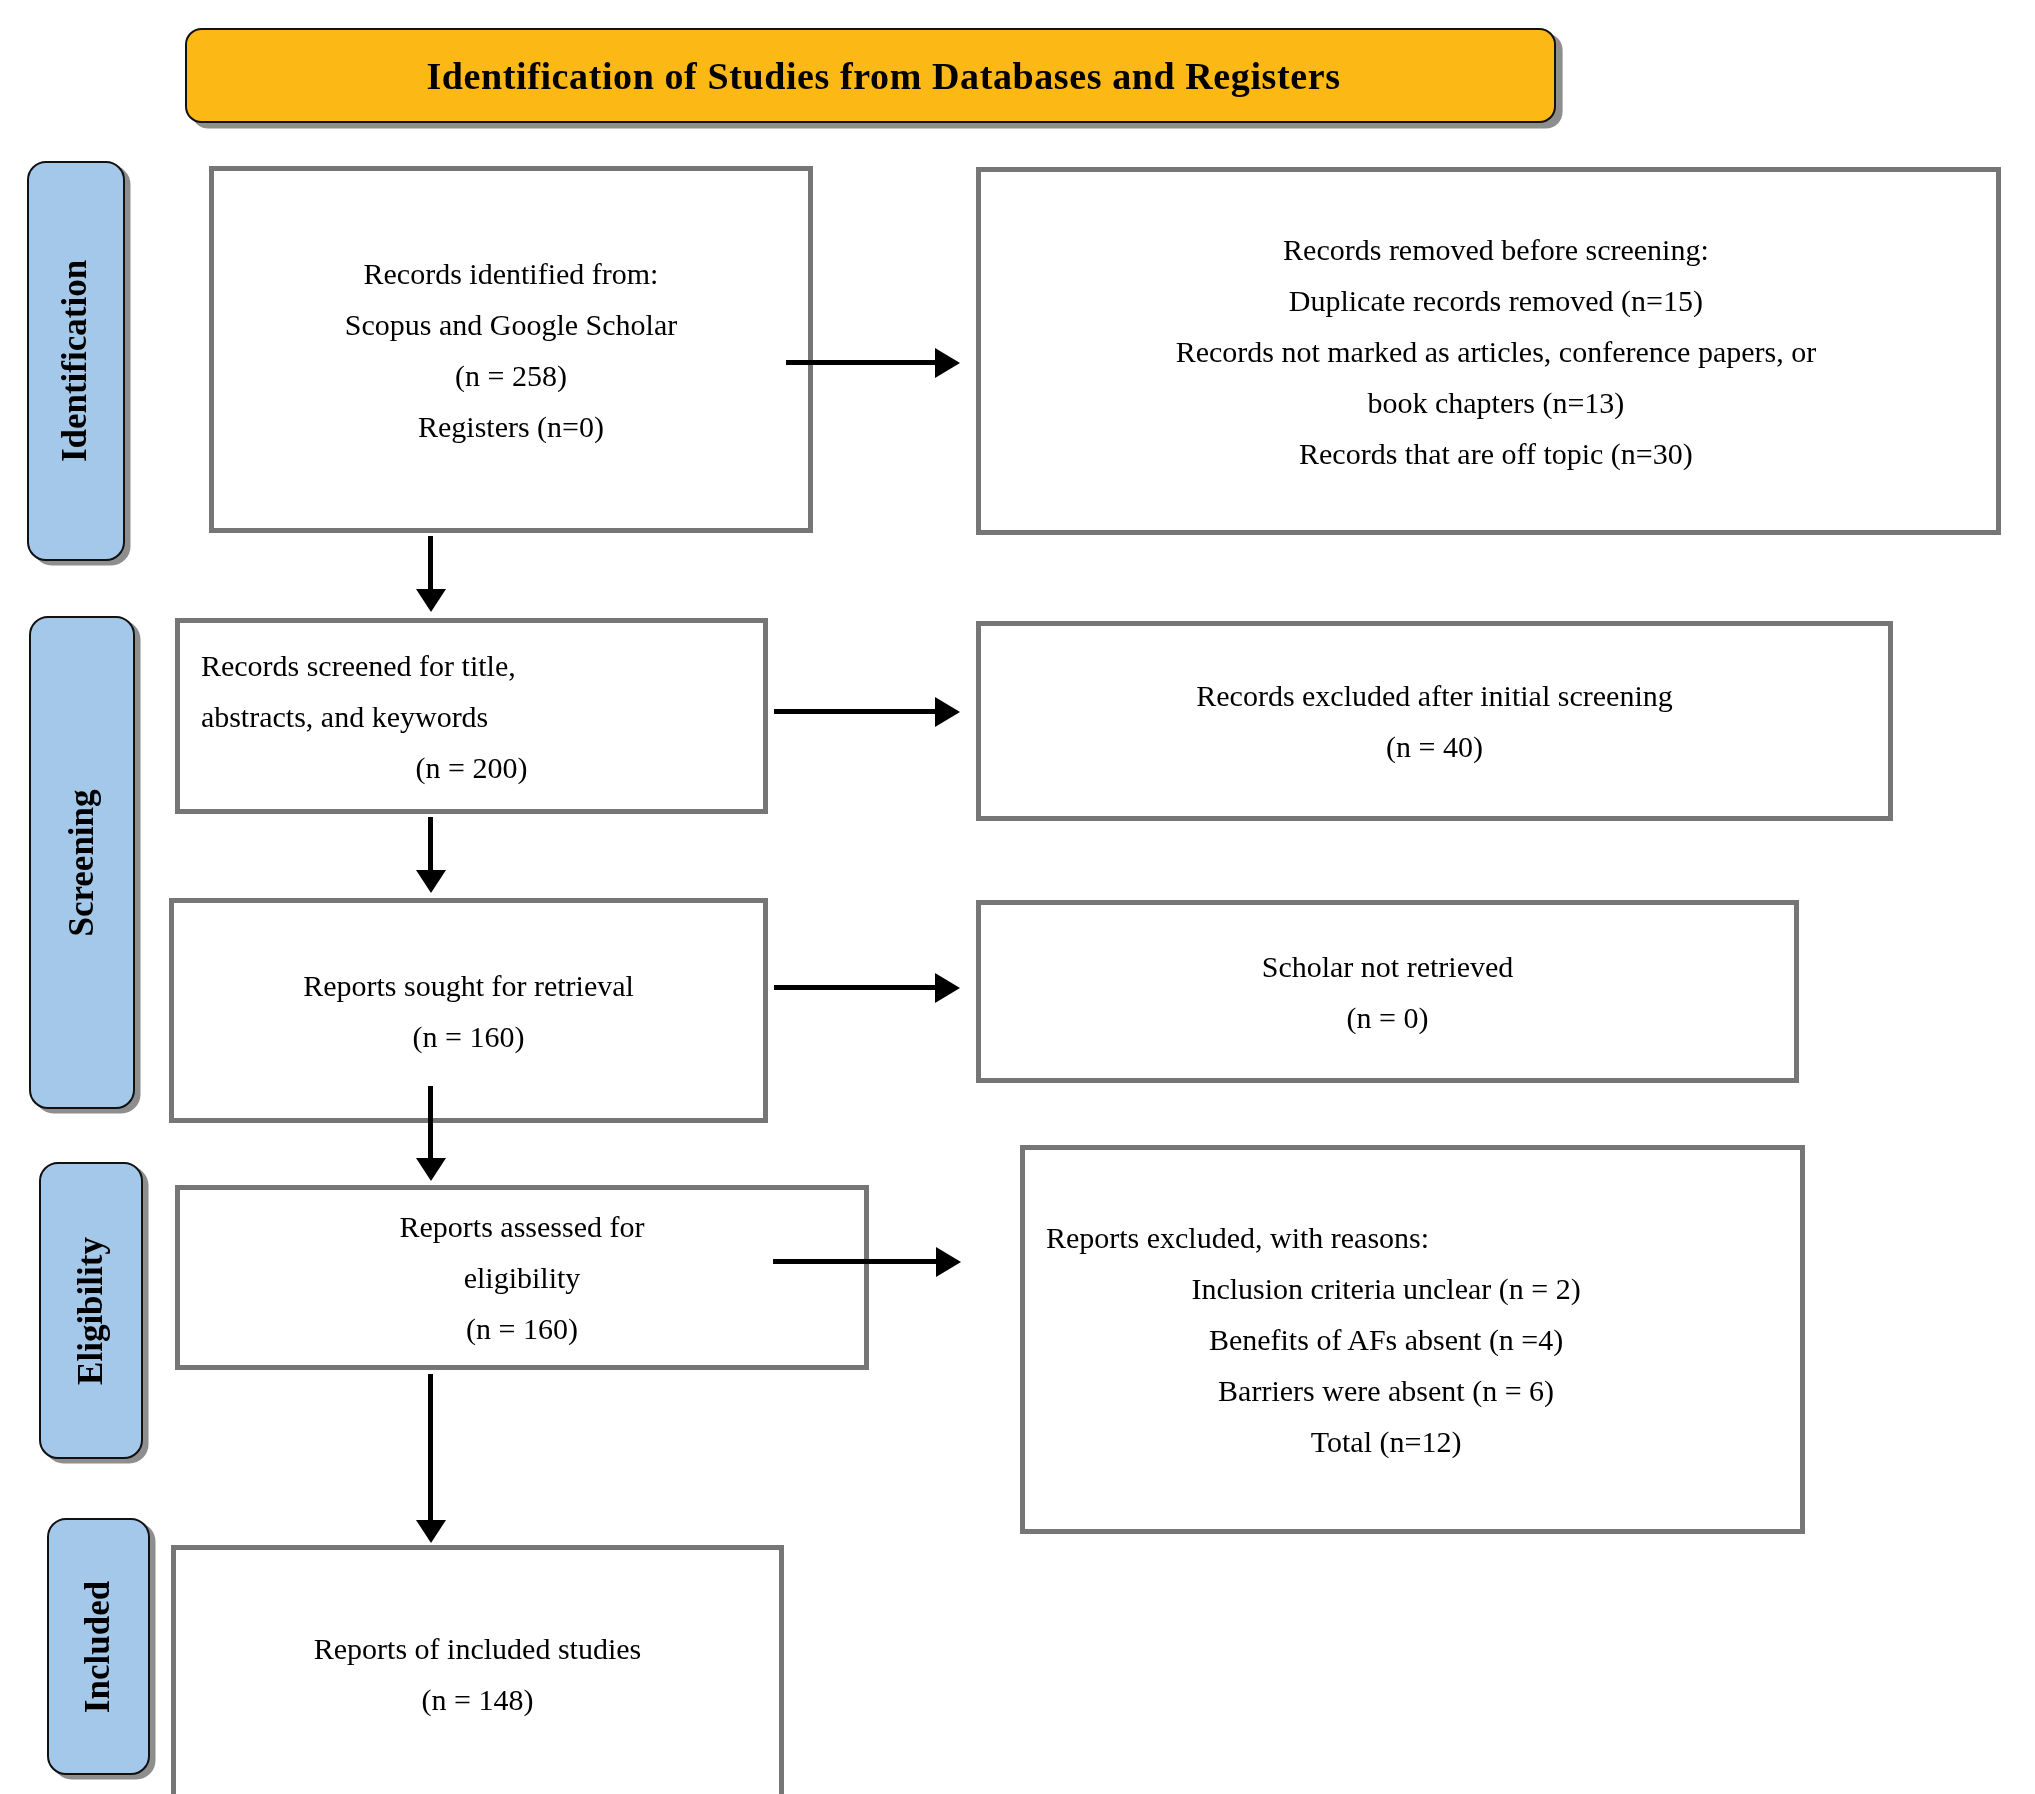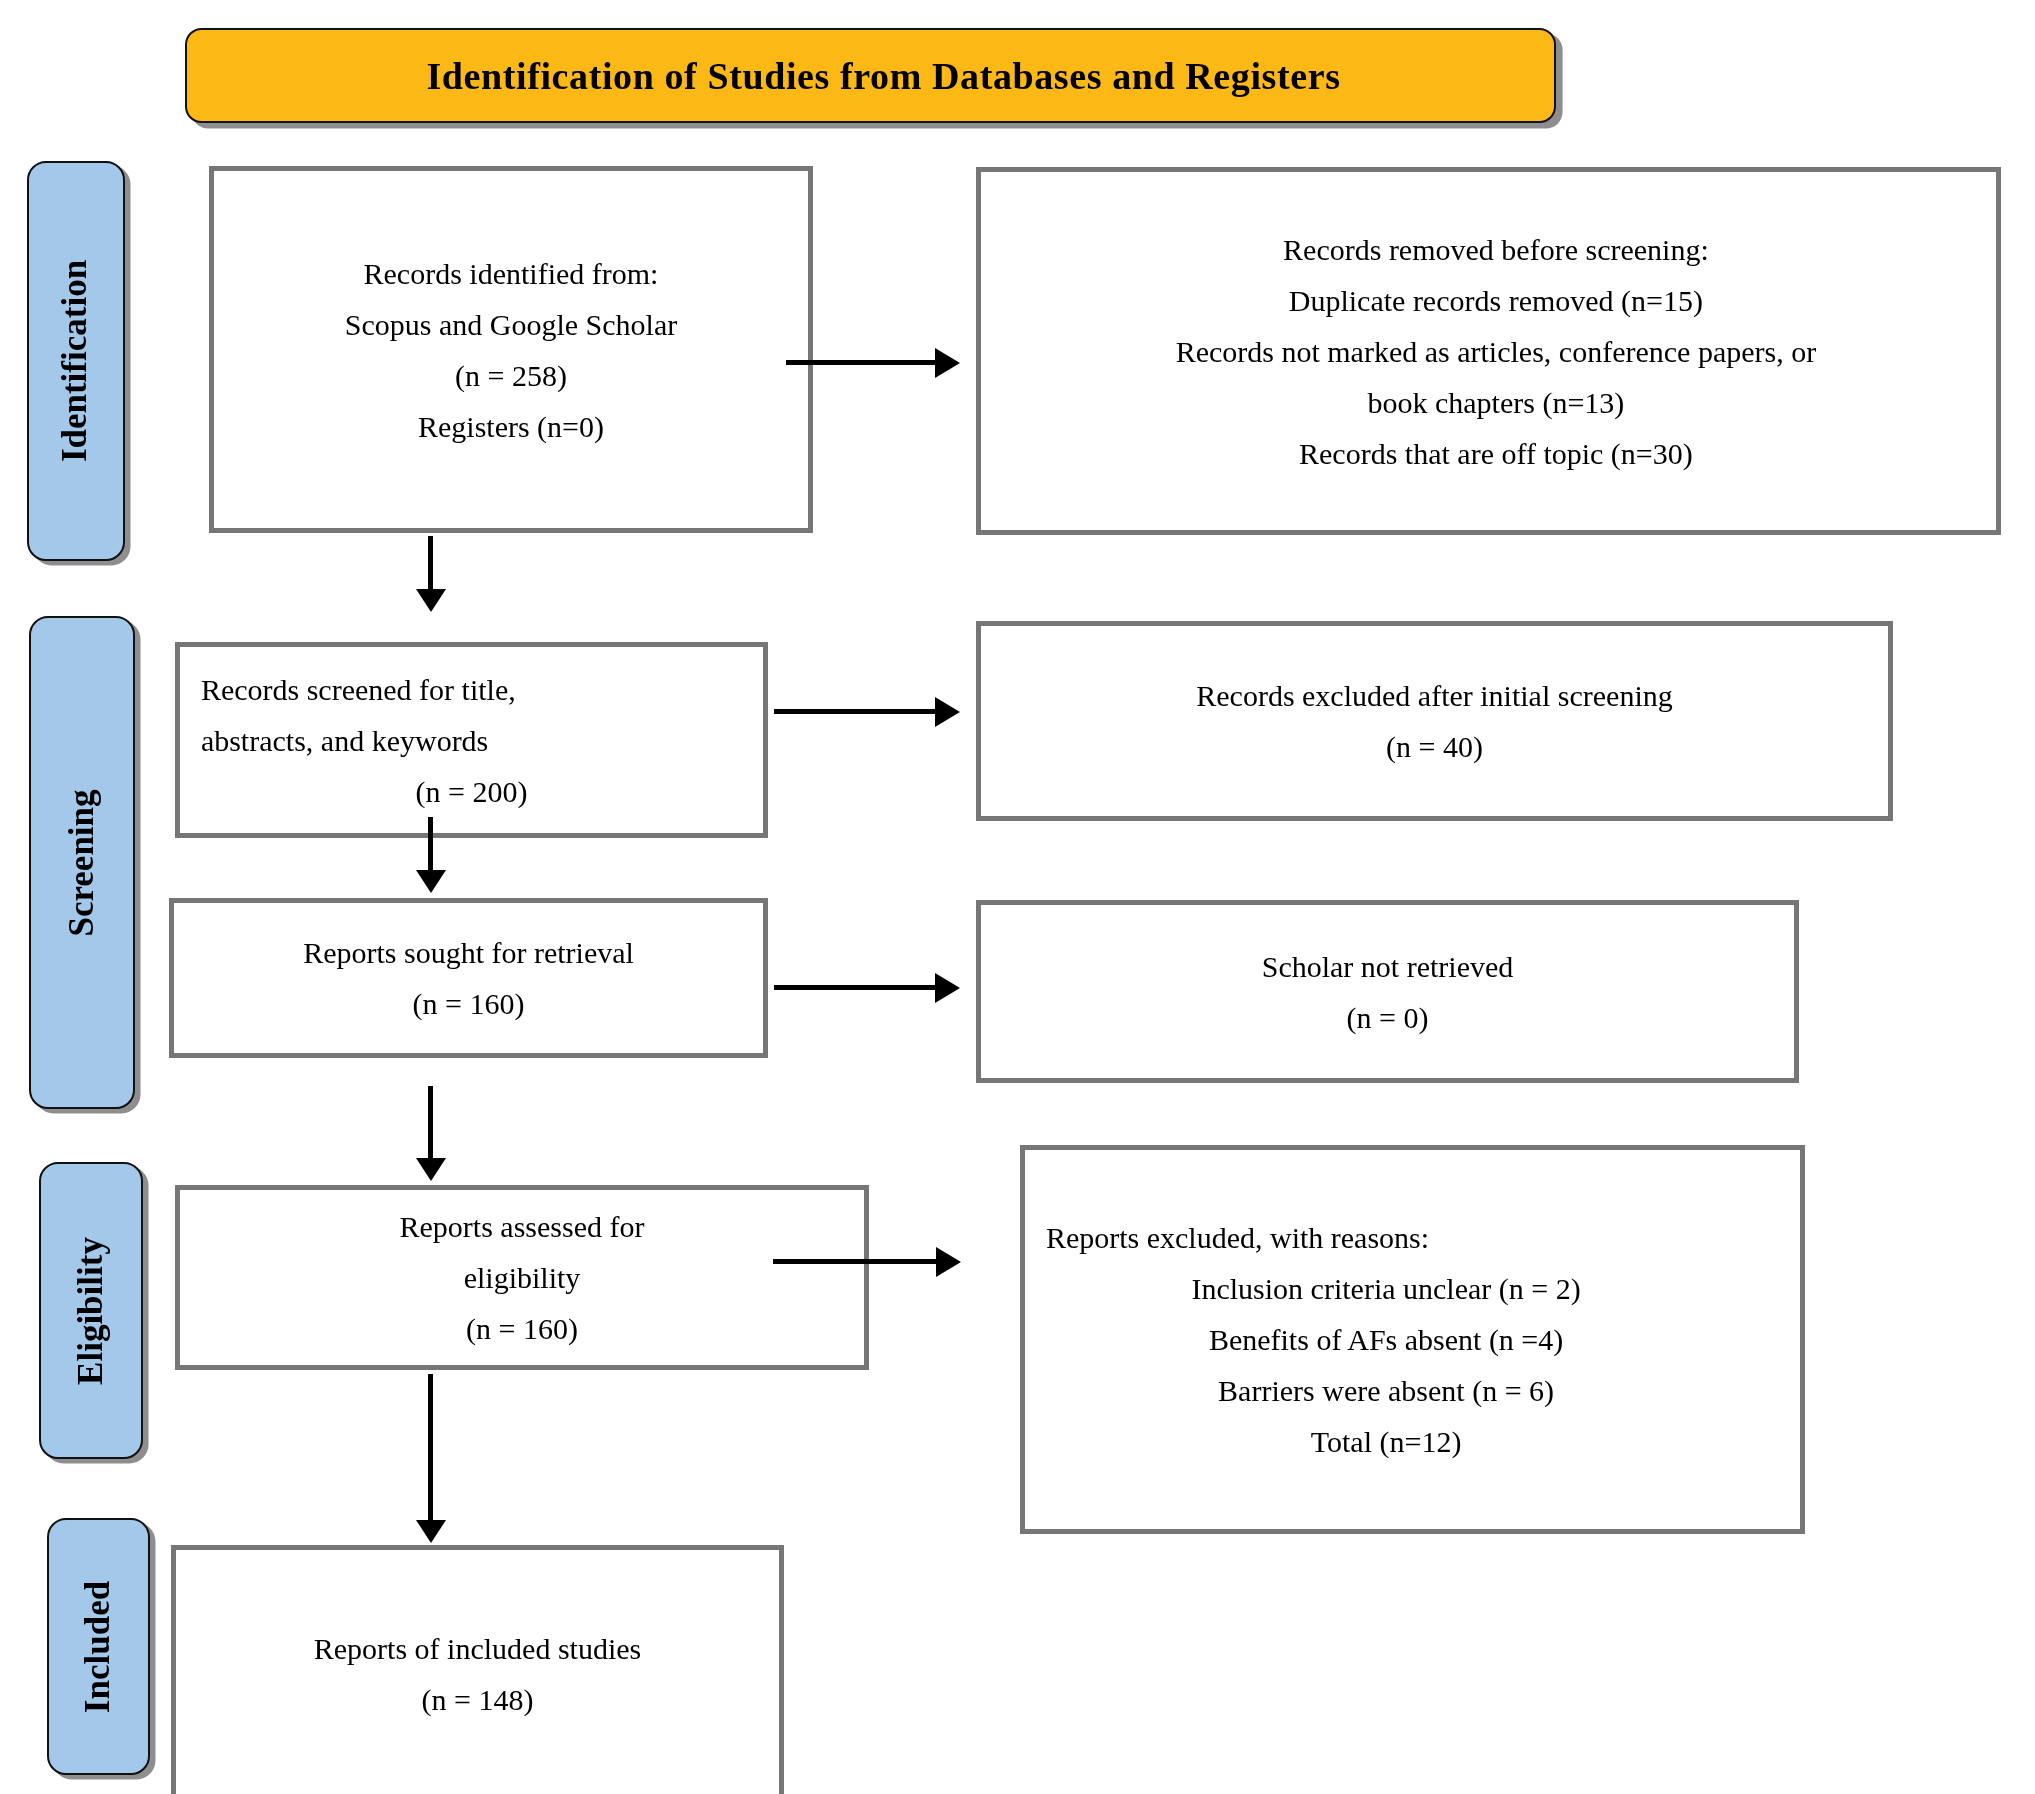--- a/index.html
+++ b/index.html
@@ -61,22 +61,22 @@
     box-sizing: border-box;
     display: flex; flex-direction: column; justify-content: center;
     font-size: 30px;
     line-height: 51px;
     padding: 5.5px 13.2px;
   }
   .fbox .ln { text-align: center; }
   .fbox .ln.left { text-align: left; padding-left: 7.7px; }
 
   .box-l1 { left: 177px;  top: 166px;  width: 604px; height: 367px; margin-left: 32px; }
-  .box-l2 { left: 175px;  top: 618px; width: 593px; height: 196px; margin-top: 24px; }
-  .box-l3 { left: 169px;  top: 898px; width: 599px; height: 160px; }
+  .box-l2 { left: 175px;  top: 618px; width: 593px; height: 196px; }
+  .box-l3 { left: 169px;  top: 898px; width: 599px; height: 225px; }
   .box-l4 { left: 175px;  top: 1185px; width: 694px; height: 185px; }
   .box-l5 { left: 171px;  top: 1545px; width: 613px; height: 257px; }
 
   .box-r1 { left: 976px; top: 167px;  width: 1025px; height: 368px; padding-left: 28px; }
   .box-r2 { left: 976px; top: 621px; width: 917px; height: 200px; }
   .box-r3 { left: 976px; top: 900px; width: 823px; height: 183px; }
   .box-r4 { left: 976px; top: 1145px; width: 785px; height: 389px; padding-right: 66px; margin-left: 44px; }
 
   
   .arrow-h {

